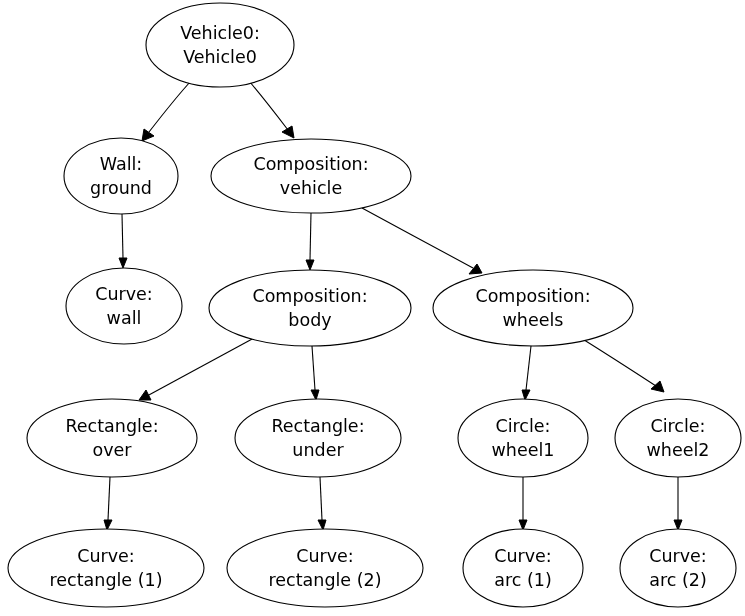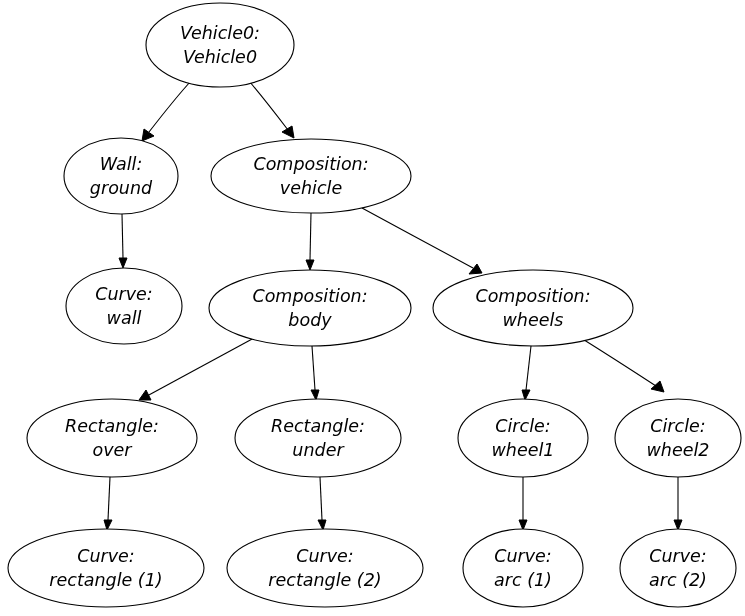--- a/index.html
+++ b/index.html
@@ -11,21 +11,20 @@
     width: 745px;
     height: 616px;
     font-family: "DejaVu Sans", sans-serif;
     overflow: hidden;
   }
   #graph-canvas {
     position: relative;
     width: 745px;
     height: 508px;
     background: #ffffff;
-    font-style: italic;
   }
   svg.graph-svg {
     position: absolute;
     top: 0;
     left: 0;
     width: 745px;
     height: 616px;
   }
   .node-ellipse {
     fill: #ffffff;

